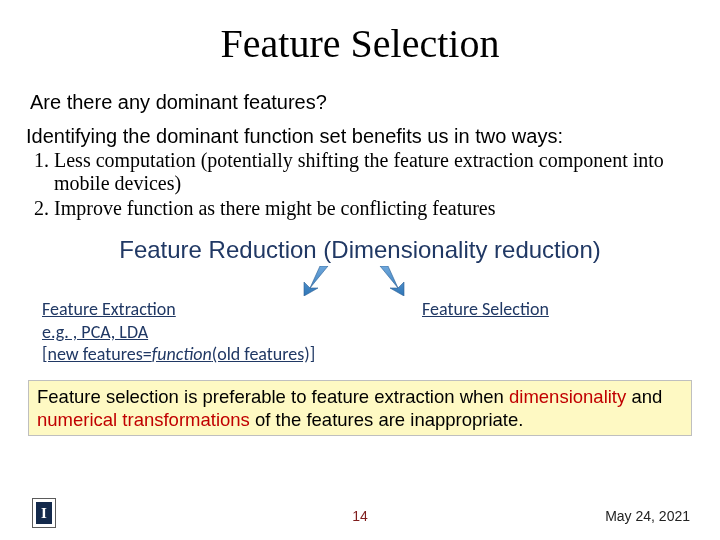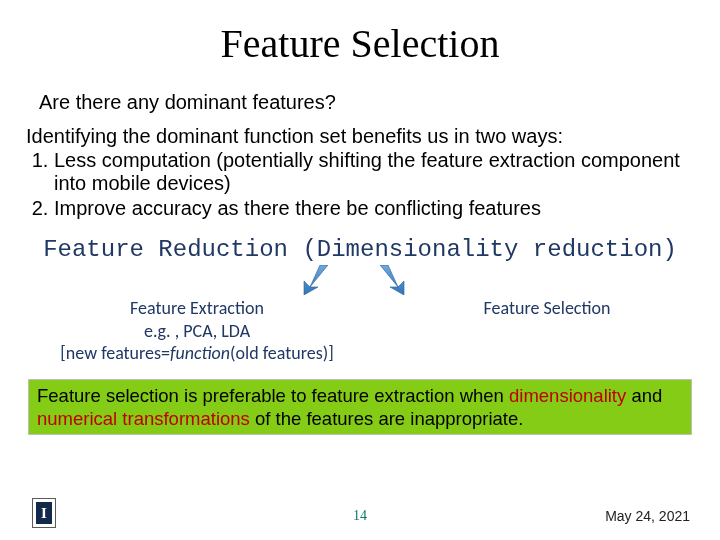--- a/index.html
+++ b/index.html
@@ -20,71 +20,71 @@
   }
   .title {
     font-family: Georgia, "Times New Roman", serif;
     font-size: 40px;
     text-align: center;
     padding-top: 20px;
     padding-bottom: 8px;
   }
   .question {
     font-size: 20px;
-    padding: 16px 30px 6px 39px;
+    padding: 16px 30px 6px 30px;
   }
   .body {
     font-size: 20px;
     padding: 4px 28px 0 26px;
     line-height: 1.25;
   }
   .list {
     margin: 0;
     padding-left: 54px;
     font-size: 20px;
+    font-family: Liberation Serif, serif;
   }
   .list li {
     padding-right: 20px;
     margin-bottom: 2px;
   }
   .reduction-title {
     font-size: 24px;
     color: #203864;
     text-align: center;
     margin-top: 16px;
-    font-family: Liberation Mono, monospace;
   }
   .arrows {
     position: relative;
     height: 34px;
     width: 100%;
   }
   .arrow {
     position: absolute;
     top: 2px;
     width: 40px;
     height: 30px;
   }
   .arrow svg { width: 100%; height: 100%; }
   .branches {
     display: flex;
     justify-content: space-between;
     padding: 0 48px 0 42px;
   }
   .branch {
-    text-align: center;
     font-family: Calibri, Arial, sans-serif;
     font-size: 18px;
     color: #203864;
     line-height: 1.25;
+    text-decoration: underline;
   }
   .branch .ital { font-style: italic; }
   .callout {
     margin: 14px 28px 0 28px;
-    background: #84cc16;
+    background: #fef9c3;
     border: 1px solid #bfbfbf;
     padding: 4px 8px;
     font-size: 18.5px;
     line-height: 1.25;
   }
   .callout .red { color: #c00000; }
   .footer {
     position: absolute;
     bottom: 10px;
     left: 0;
@@ -114,23 +114,23 @@
     font-size: 15px;
     display: flex;
     align-items: center;
     justify-content: center;
   }
   .pagenum {
     position: absolute;
     left: 50%;
     transform: translateX(-50%);
     bottom: 6px;
-    font-family: Liberation Serif, serif;
+    font-family: Liberation Sans, sans-serif;
     font-size: 14px;
-    color: #0f766e;
+    color: #7f1d1d;
   }
   .date {
     position: absolute;
     right: 30px;
     bottom: 6px;
     font-family: Liberation Sans, sans-serif;
     font-size: 14px;
     color: #222;
   }
 </style>
@@ -139,21 +139,21 @@
 
 <div class="slide">
 
   <div class="title">Feature Selection</div>
 
   <div class="question">Are there any dominant features?</div>
 
   <div class="body">Identifying the dominant function set benefits us in two ways:</div>
   <ol class="list">
     <li>Less computation (potentially shifting the feature extraction component into mobile devices)</li>
-    <li>Improve accuracy as there there be conflicting features</li>
+    <li>Improve function as there might be conflicting features</li>
   </ol>
 
   <div class="reduction-title">Feature Reduction (Dimensionality reduction)</div>
 
   <div class="arrows">
     <div class="arrow" style="left:296px;">
       <svg viewBox="0 0 40 30">
         <defs>
           <linearGradient id="g1" x1="0" y1="0" x2="0" y2="1">
             <stop offset="0%" stop-color="#6fa8dc"></stop>

